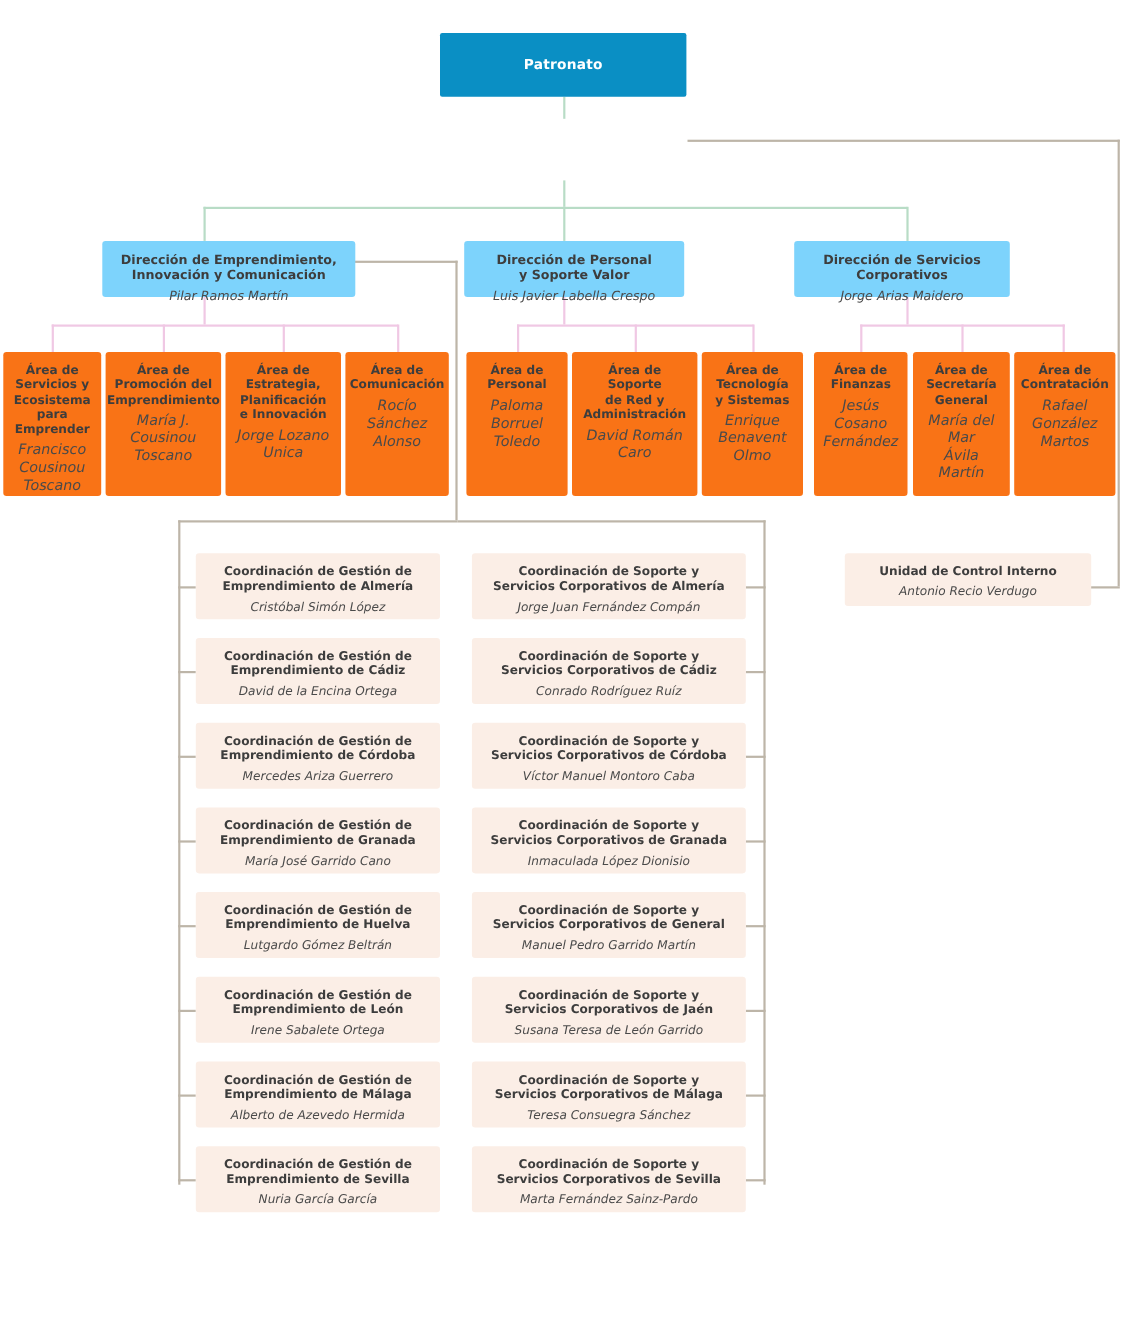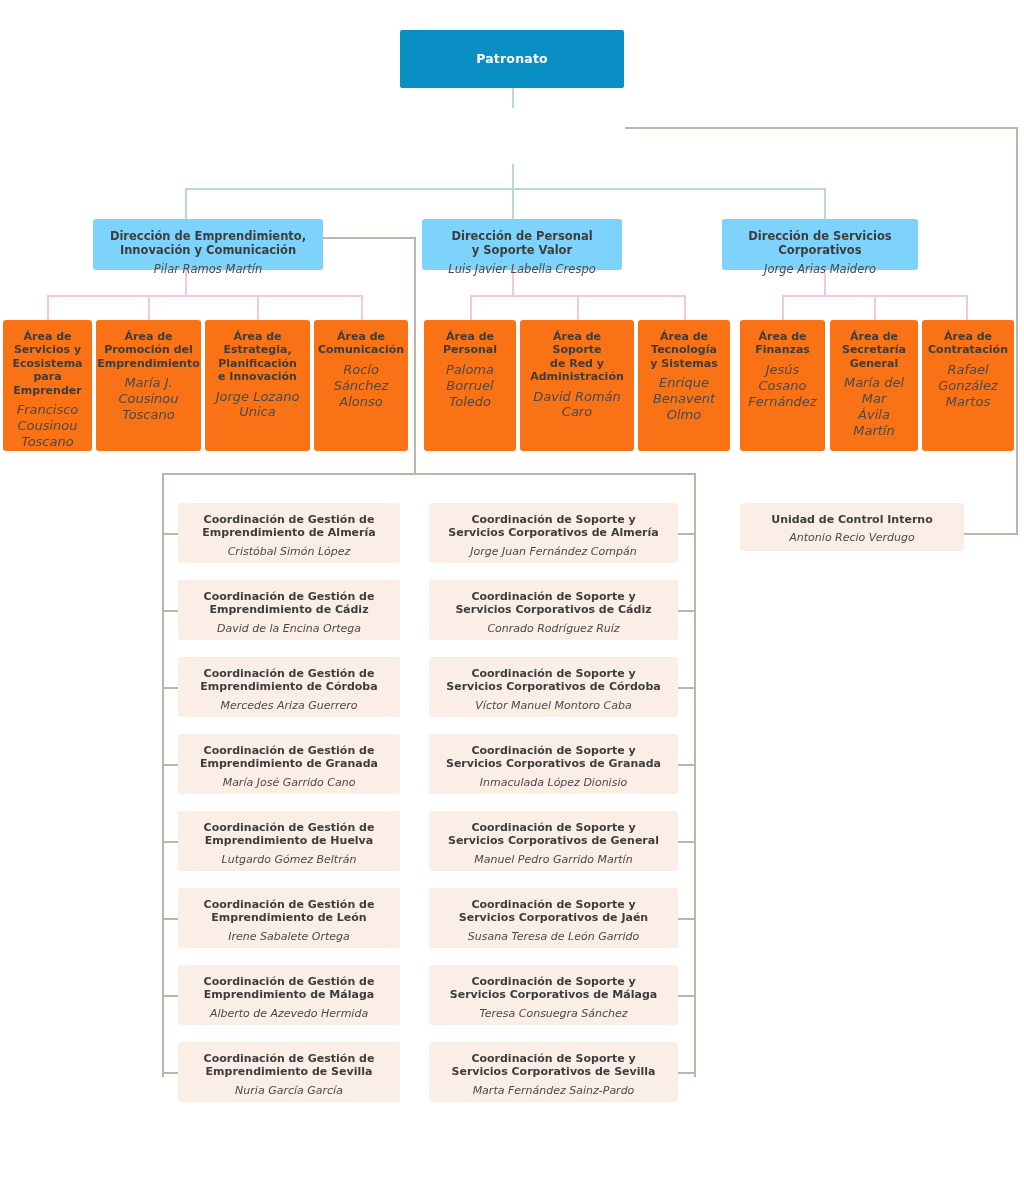--- a/index.html
+++ b/index.html
@@ -256,18 +256,18 @@
     <span class="title">Coordinación de Soporte y</span>
     <span class="title">Servicios Corporativos de Málaga</span>
     <span class="person">Teresa Consuegra Sánchez</span>
   </div>
   <div class="node lvl4" style="left:429px;top:1042px;width:249px;height:60px;">
     <span class="title">Coordinación de Soporte y</span>
     <span class="title">Servicios Corporativos de Sevilla</span>
     <span class="person">Marta Fernández Sainz-Pardo</span>
   </div>
 
-  <div class="node lvl4" style="left:740px;top:503px;width:224px;height:48px;">
+  <div class="node lvl4" style="left:768px;top:503px;width:224px;height:48px;">
     <span class="title">Unidad de Control Interno</span>
     <span class="person">Antonio Recio Verdugo</span>
   </div>
 
 </div>
 
 </body></html>

